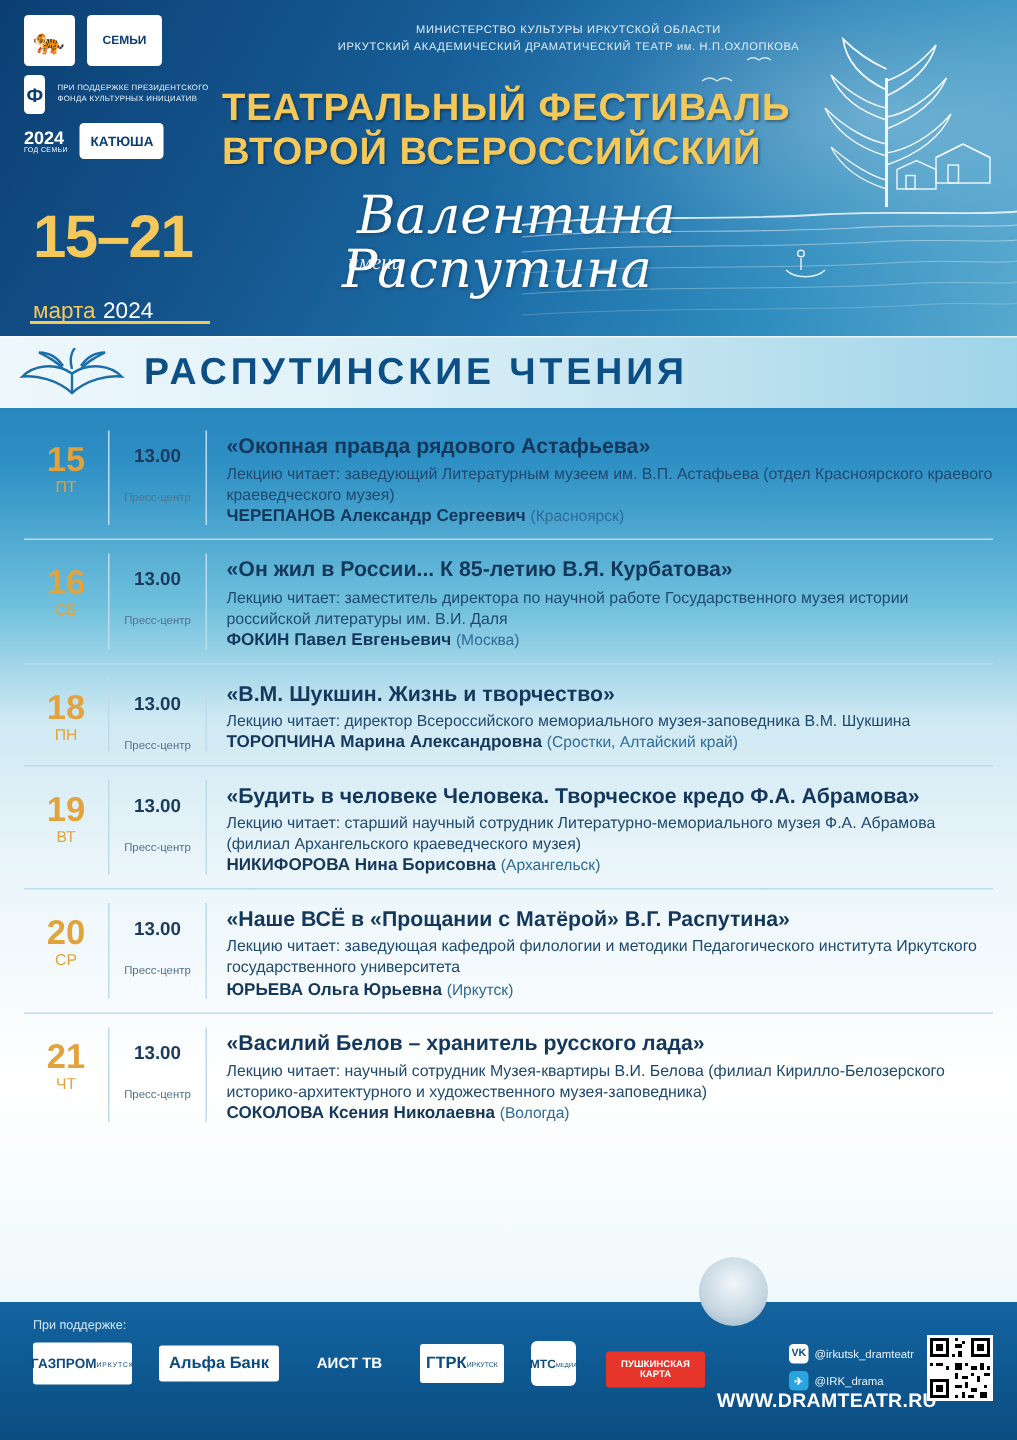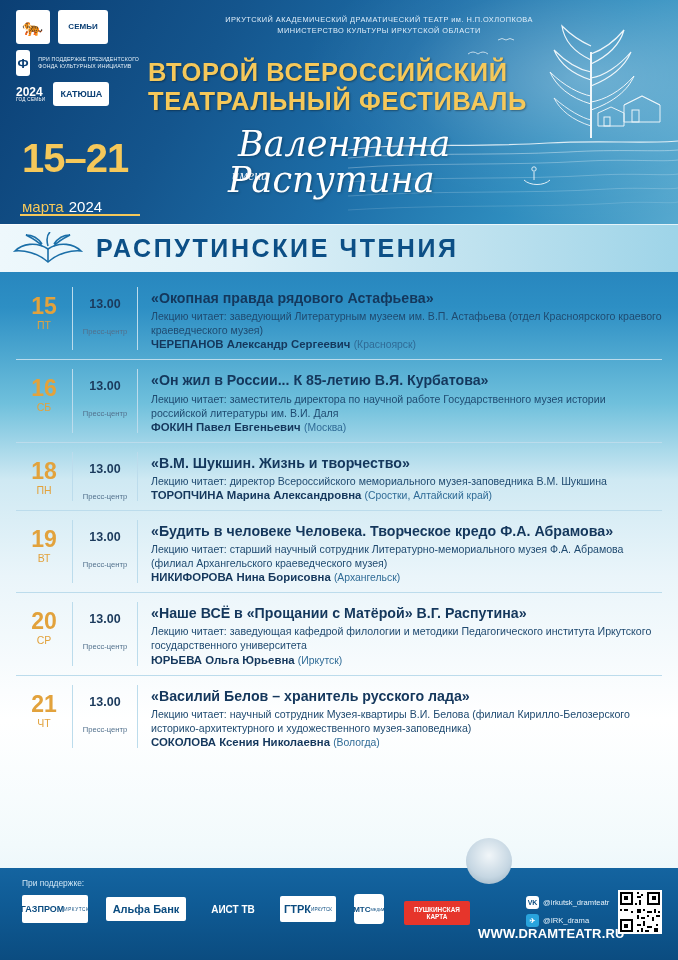--- a/index.html
+++ b/index.html
@@ -222,27 +222,27 @@
       <div class="logo-row">
         <div class="logo-2024">
           <span>2024</span>
           <small>ГОД СЕМЬИ</small>
         </div>
         <div class="logo-box logo-katyusha">КАТЮША</div>
       </div>
     </div>
 
     <div class="ministry">
+      <div>МИНИСТЕРСТВО КУЛЬТУРЫ ИРКУТСКОЙ ОБЛАСТИ</div>
       <div>ИРКУТСКИЙ АКАДЕМИЧЕСКИЙ ДРАМАТИЧЕСКИЙ ТЕАТР им. Н.П.ОХЛОПКОВА</div>
-      <div>МИНИСТЕРСТВО КУЛЬТУРЫ ИРКУТСКОЙ ОБЛАСТИ</div>
     </div>
 
     <div class="fest-title">
+      <div>ТЕАТРАЛЬНЫЙ ФЕСТИВАЛЬ</div>
       <div>ВТОРОЙ ВСЕРОССИЙСКИЙ</div>
-      <div>ТЕАТРАЛЬНЫЙ ФЕСТИВАЛЬ</div>
     </div>
 
     <div class="imeni">имени</div>
     <div class="name-script">
       <span>Валентина</span>
       <span class="l2">Распутина</span>
     </div>
 
     <div class="dates">
       <div class="big">15–21</div>

